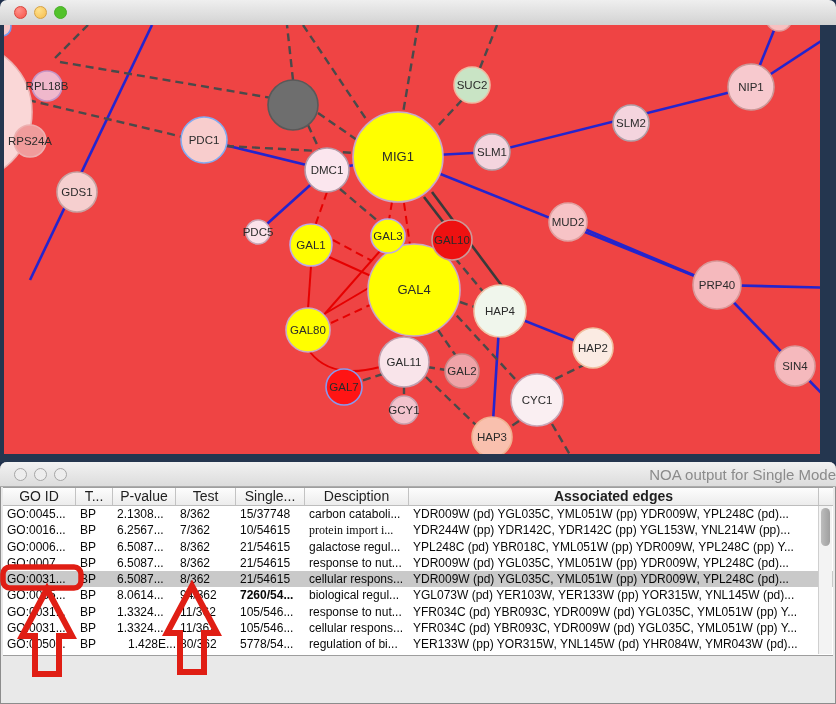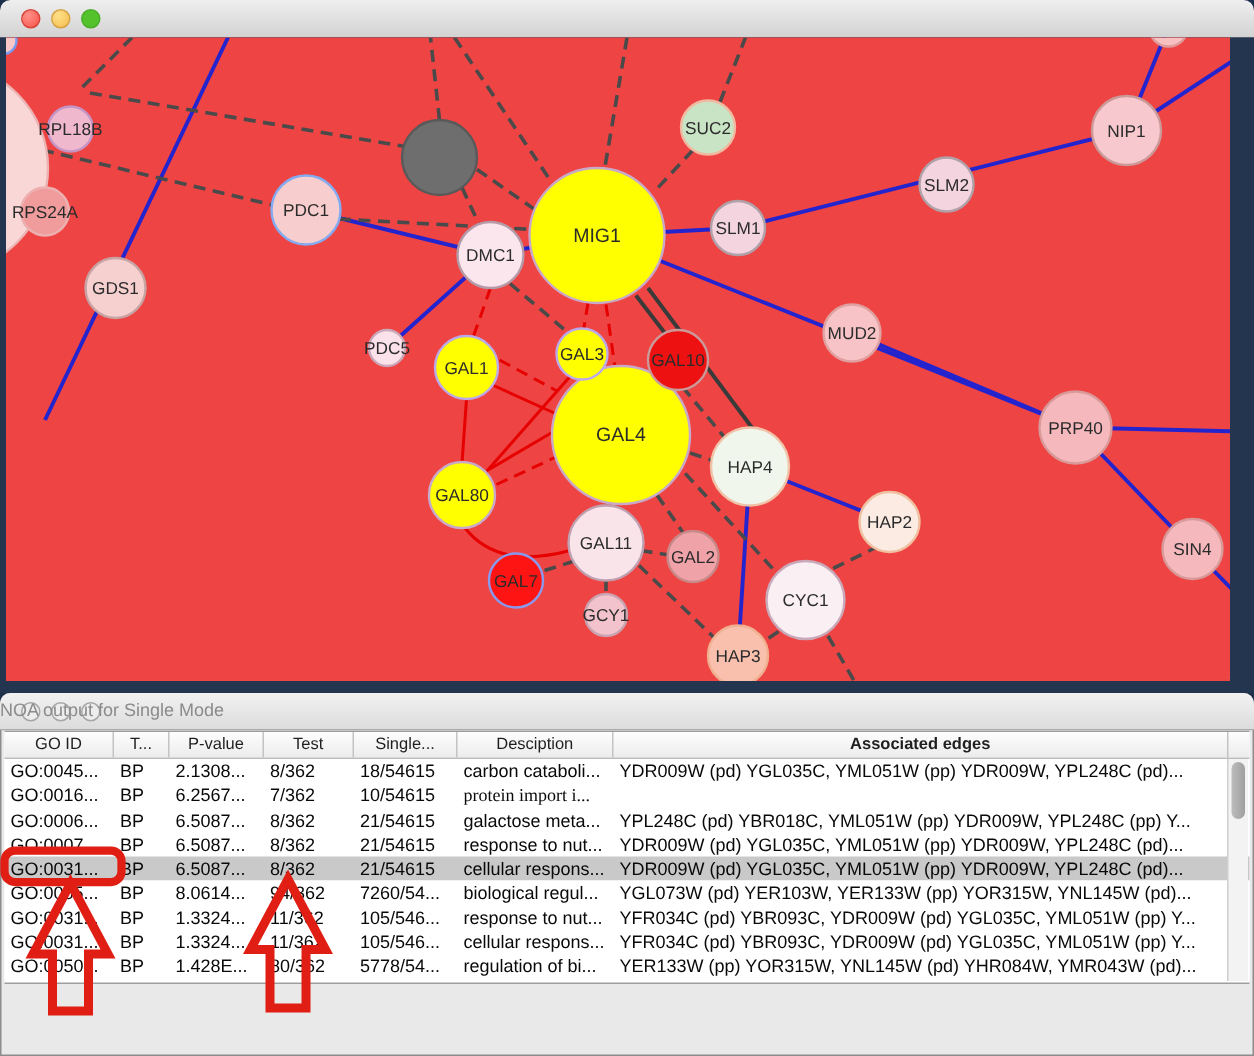--- a/index.html
+++ b/index.html
@@ -41,38 +41,38 @@
     background:#E9E9E9;border-radius:7px 7px 0 0;
     box-shadow:0 0 0 1px #8C8C8C inset;
   }
   .titlebar2{
     position:absolute;left:0;top:0;width:836px;height:25px;
     background:linear-gradient(#F2F2F2,#DCDCDC);
     border-bottom:1px solid #ABABAB;
     border-radius:7px 7px 0 0;box-sizing:border-box;
   }
   .titlebar2 .wtitle{
-    position:absolute;left:0;right:0;top:4px;text-align:left;
-    font-size:12px;color:#8B8B8B;
+    position:absolute;left:0;right:0;top:4px;text-align:right;
+    font-size:15px;color:#8B8B8B;
   }
   .tl2{position:absolute;top:6px;width:13px;height:13px;border-radius:50%;box-sizing:border-box;background:#EDEDED;border:1.5px solid #A6A6A6;}
 
   .table-wrap{
     position:absolute;left:3px;top:25px;width:830px;height:169px;
     background:#FFFFFF;border:1px solid #9E9E9E;border-left:none;border-right:none;box-sizing:border-box;
   }
   .thead{
     position:absolute;left:0;top:0;width:830px;height:18px;
     background:linear-gradient(#FDFDFD,#ECECEC);
     border-bottom:1px solid #BDBDBD;box-sizing:border-box;
     display:flex;
   }
   .th{
     box-sizing:border-box;height:17px;line-height:17px;
-    font-size:11px;color:#1F1F1F;text-align:center;
+    font-size:14px;color:#1F1F1F;text-align:center;
     border-right:1px solid #C3C3C3;overflow:hidden;white-space:nowrap;
   }
   .tbody{position:absolute;left:0;top:18px;width:830px;}
   .trow{display:flex;height:16.3px;background:#FFFFFF;}
   .trow.selected{background:#C9C9C9;}
   .td{
     box-sizing:border-box;padding-left:4px;font-size:12px;color:#090909;
     line-height:16.3px;overflow:hidden;white-space:nowrap;
   }
   .vscroll{
@@ -234,39 +234,40 @@
         <div class="th" style="width: 69px;">Single...</div>
         <div class="th" style="width: 104px;">Desciption</div>
         <div class="th" style="width: 410px; font-weight: bold;">Associated edges</div>
       </div>
     <div class="tbody" id="tbody">
         <div class="trow">
           <div class="td" style="width: 73px;">GO:0045...</div>
           <div class="td" style="width: 37px;">BP</div>
           <div class="td" style="width: 63px;">2.1308...</div>
           <div class="td" style="width: 60px;">8/362</div>
-          <div class="td" style="width: 69px;">18/54615</div>
+          <div class="td" style="width: 69px;">15/37748</div>
           <div class="td" style="width: 104px;">carbon cataboli...</div>
           <div class="td" style="width: 410px;">YDR009W (pd) YGL035C, YML051W (pp) YDR009W, YPL248C (pd)...</div>
         </div>
         <div class="trow">
           <div class="td" style="width: 73px;">GO:0016...</div>
           <div class="td" style="width: 37px;">BP</div>
           <div class="td" style="width: 63px;">6.2567...</div>
           <div class="td" style="width: 60px;">7/362</div>
           <div class="td" style="width: 69px;">10/54615</div>
           <div class="td" style="width: 104px; font-family: Liberation Serif, serif;">protein import i...</div>
+          <div class="td" style="width: 410px;">YDR244W (pp) YDR142C, YDR142C (pp) YGL153W, YNL214W (pp)...</div>
         </div>
         <div class="trow">
           <div class="td" style="width: 73px;">GO:0006...</div>
           <div class="td" style="width: 37px;">BP</div>
           <div class="td" style="width: 63px;">6.5087...</div>
           <div class="td" style="width: 60px;">8/362</div>
           <div class="td" style="width: 69px;">21/54615</div>
-          <div class="td" style="width: 104px;">galactose meta...</div>
+          <div class="td" style="width: 104px;">galactose regul...</div>
           <div class="td" style="width: 410px;">YPL248C (pd) YBR018C, YML051W (pp) YDR009W, YPL248C (pp) Y...</div>
         </div>
         <div class="trow">
           <div class="td" style="width: 73px;">GO:0007...</div>
           <div class="td" style="width: 37px;">BP</div>
           <div class="td" style="width: 63px;">6.5087...</div>
           <div class="td" style="width: 60px;">8/362</div>
           <div class="td" style="width: 69px;">21/54615</div>
           <div class="td" style="width: 104px;">response to nut...</div>
           <div class="td" style="width: 410px;">YDR009W (pd) YGL035C, YML051W (pp) YDR009W, YPL248C (pd)...</div>
@@ -278,21 +279,21 @@
           <div class="td" style="width: 60px;">8/362</div>
           <div class="td" style="width: 69px;">21/54615</div>
           <div class="td" style="width: 104px;">cellular respons...</div>
           <div class="td" style="width: 410px;">YDR009W (pd) YGL035C, YML051W (pp) YDR009W, YPL248C (pd)...</div>
         </div>
         <div class="trow">
           <div class="td" style="width: 73px;">GO:0065...</div>
           <div class="td" style="width: 37px;">BP</div>
           <div class="td" style="width: 63px;">8.0614...</div>
           <div class="td" style="width: 60px;">94/362</div>
-          <div class="td" style="width: 69px;">7260/54...</div>
+          <div class="td" style="width: 69px; font-weight: bold;">7260/54...</div>
           <div class="td" style="width: 104px;">biological regul...</div>
           <div class="td" style="width: 410px;">YGL073W (pd) YER103W, YER133W (pp) YOR315W, YNL145W (pd)...</div>
         </div>
         <div class="trow">
           <div class="td" style="width: 73px;">GO:0031...</div>
           <div class="td" style="width: 37px;">BP</div>
           <div class="td" style="width: 63px;">1.3324...</div>
           <div class="td" style="width: 60px;">11/362</div>
           <div class="td" style="width: 69px;">105/546...</div>
           <div class="td" style="width: 104px;">response to nut...</div>
@@ -303,21 +304,21 @@
           <div class="td" style="width: 37px;">BP</div>
           <div class="td" style="width: 63px;">1.3324...</div>
           <div class="td" style="width: 60px;">11/362</div>
           <div class="td" style="width: 69px;">105/546...</div>
           <div class="td" style="width: 104px;">cellular respons...</div>
           <div class="td" style="width: 410px;">YFR034C (pd) YBR093C, YDR009W (pd) YGL035C, YML051W (pp) Y...</div>
         </div>
         <div class="trow">
           <div class="td" style="width: 73px;">GO:0050...</div>
           <div class="td" style="width: 37px;">BP</div>
-          <div class="td" style="width: 63px;">1.428E...</div>
+          <div class="td" style="width: 63px; text-align: right;">1.428E...</div>
           <div class="td" style="width: 60px;">80/362</div>
           <div class="td" style="width: 69px;">5778/54...</div>
           <div class="td" style="width: 104px;">regulation of bi...</div>
           <div class="td" style="width: 410px;">YER133W (pp) YOR315W, YNL145W (pd) YHR084W, YMR043W (pd)...</div>
         </div>
       </div>
     <div class="vscroll">
       <div class="vthumb"></div>
     </div>
   </div>

